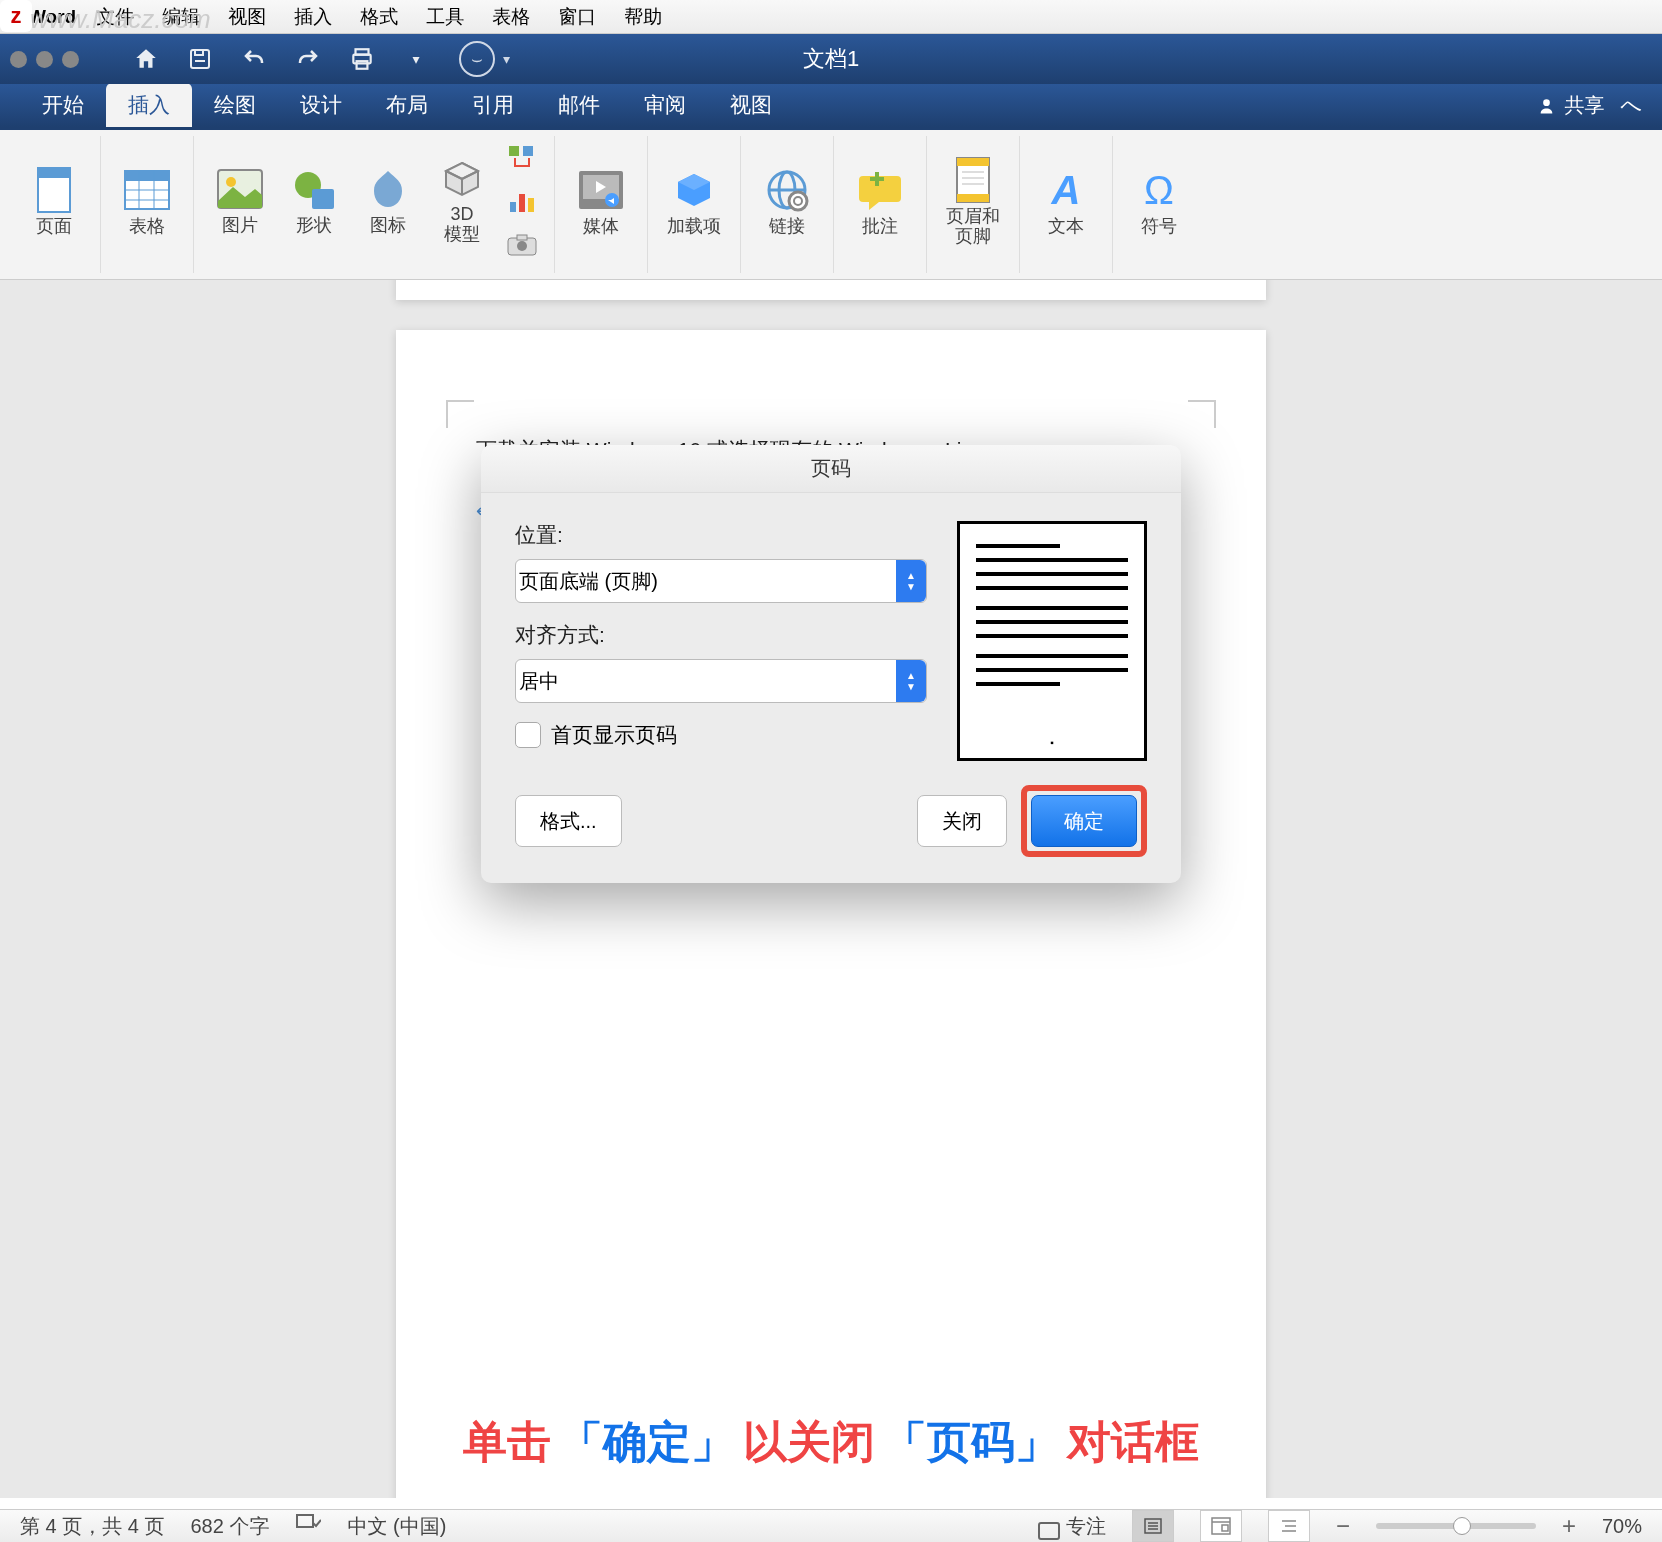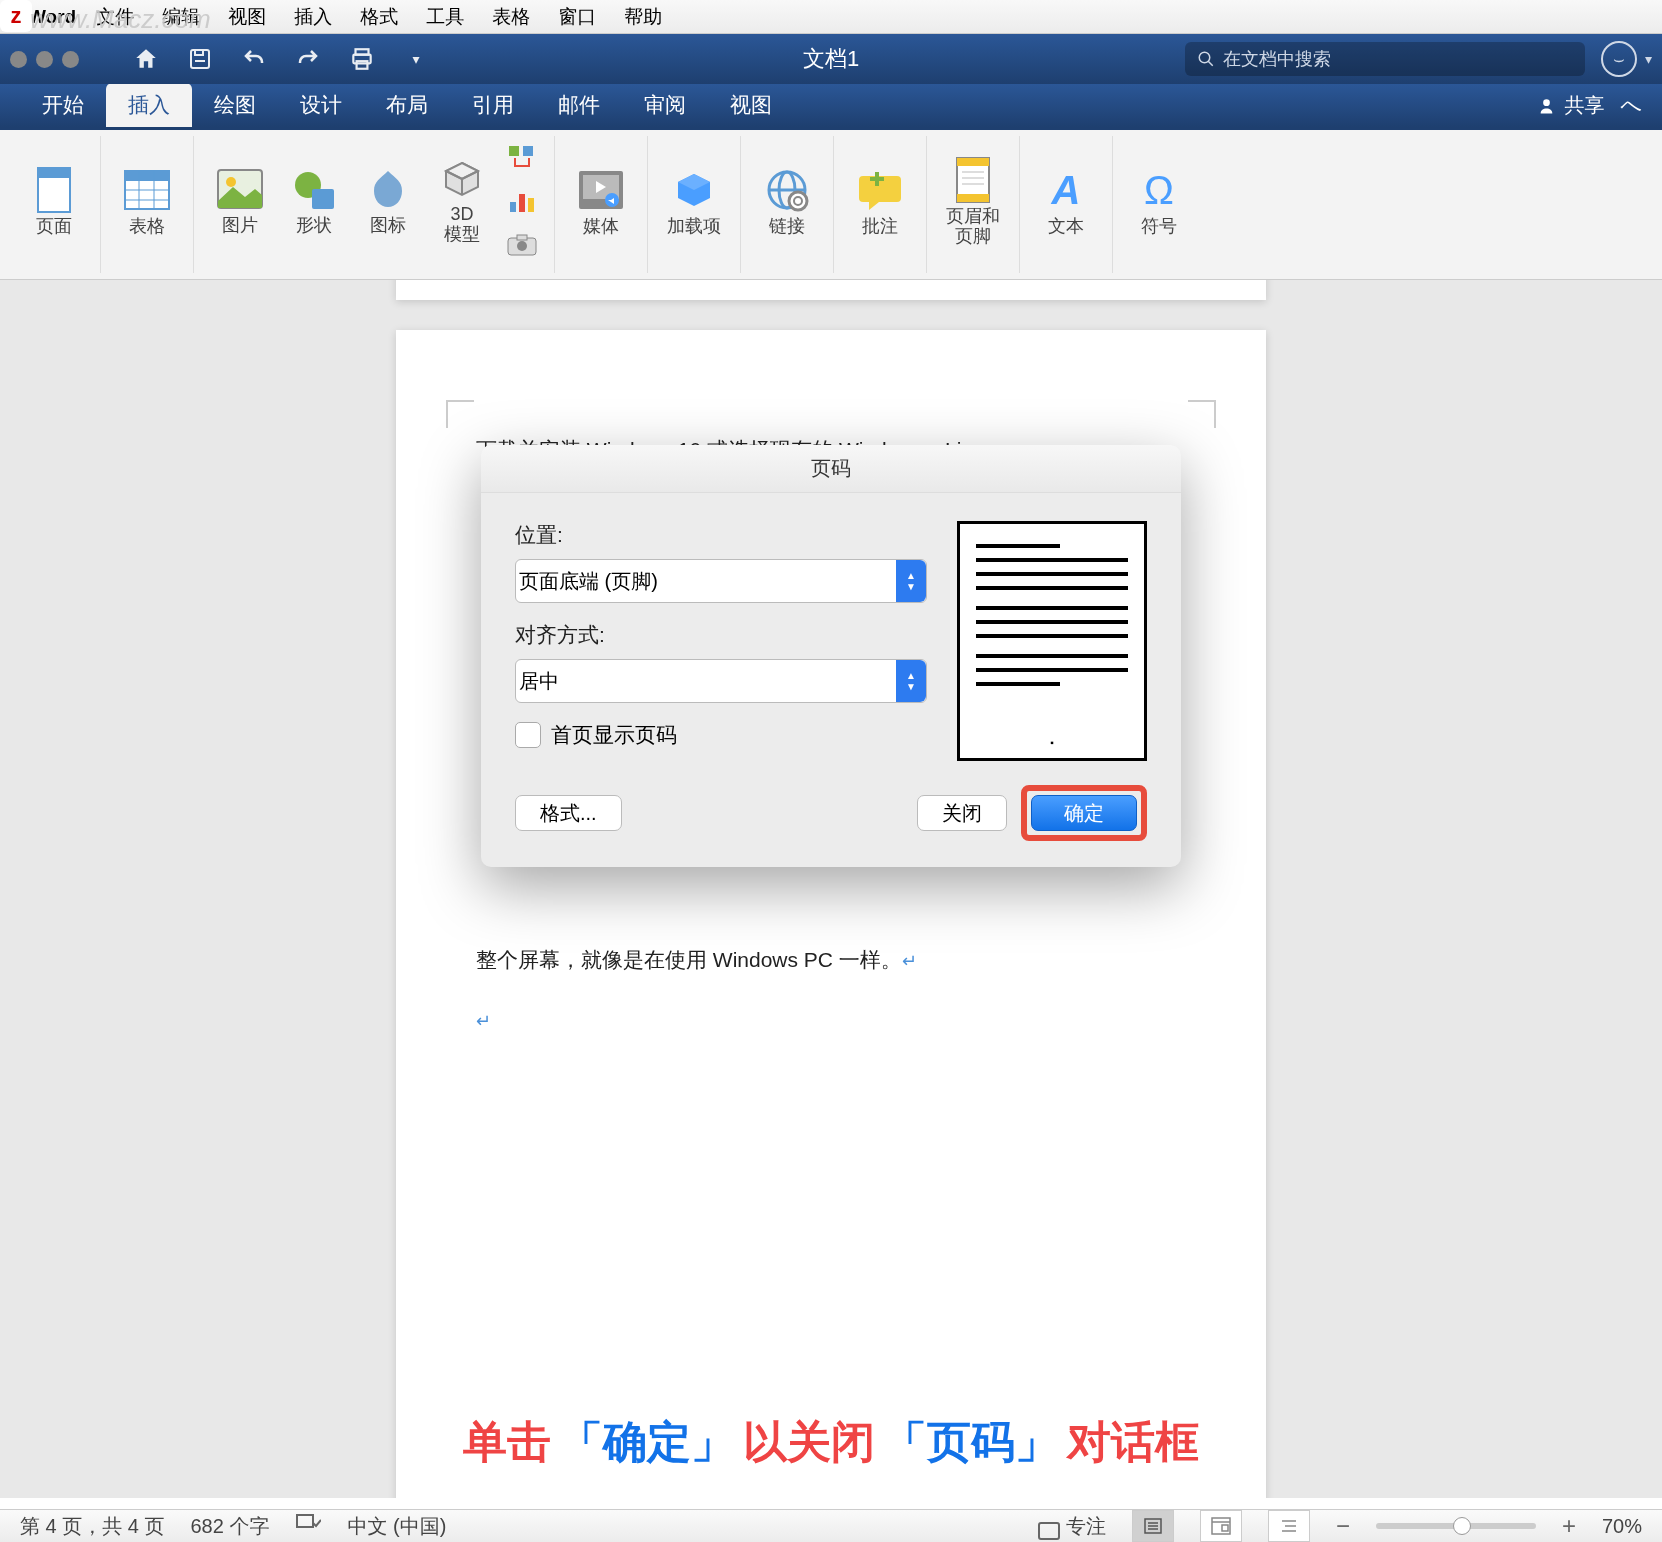--- a/index.html
+++ b/index.html
@@ -61,21 +61,21 @@
 .dlglbl { font-size:21px; color:#222; margin-bottom:10px; }
 .dlgselect { width:100%; height:44px; background:#fff; border:1px solid #bbb; border-radius:6px; display:flex; align-items:center; padding:0 3px; font-size:20px; position:relative; margin-bottom:18px; }
 .dlgselect .arrow { position:absolute; right:0; top:0; width:30px; height:100%; background:#2d7bf0; border-radius:0 6px 6px 0; display:flex; flex-direction:column; align-items:center; justify-content:center; color:#fff; font-size:10px; }
 .dlgcheck { display:flex; align-items:center; gap:10px; font-size:21px; margin-top:6px; }
 .dlgcheck .box { width:26px; height:26px; background:#fff; border:1px solid #aaa; border-radius:5px; }
 .preview { width:190px; height:240px; border:3px solid #000; padding:20px 16px 10px; display:flex; flex-direction:column; background:#fff; }
 .preview .pline { height:4px; background:#000; margin-bottom:10px; }
 .preview .pline.short { width:55%; }
 .preview .pnum { margin-top:auto; text-align:center; font-size:10px; }
 .dlgfooter { padding:0 34px 26px; display:flex; align-items:center; }
-.dlgbtn { height:36px; padding:0 24px; background:#fff; border:1px solid #bbb; border-radius:7px; font-size:20px; display:flex; align-items:center; cursor:pointer; }
+.dlgbtn { height:52px; padding:0 24px; background:#fff; border:1px solid #bbb; border-radius:7px; font-size:20px; display:flex; align-items:center; cursor:pointer; }
 .dlgbtn.primary { background:linear-gradient(#4a9eff,#1272e8); color:#fff; border:1px solid #0d5fc7; font-weight:500; padding:0 32px; }
 .redbox { border:6px solid #e74c3c; border-radius:8px; padding:4px; }
 
 
 .annot { position:absolute; bottom:70px; left:50%; transform:translateX(-50%); font-size:44px; font-weight:700; white-space:nowrap; z-index:60; }
 .annot .r { color:#ef4444; background:rgba(255,255,255,.88); padding:2px 4px; }
 .annot .b { color:#1272e8; background:rgba(255,255,255,.88); padding:2px 4px; }
 
 
 .statusbar { position:absolute; bottom:0; left:0; right:0; height:33px; background:linear-gradient(#fafafa,#ececec); border-top:1px solid #ccc; display:flex; align-items:center; padding:0 20px; font-size:20px; color:#444; gap:26px; }
@@ -133,27 +133,20 @@
     </div>
   <div class="tbicon">
       <svg width="26" height="26" viewBox="0 0 24 24" fill="none" stroke="#fff" stroke-width="2">
         <rect x="6" y="3" width="12" height="5"></rect>
         <rect x="4" y="8" width="16" height="8" rx="1"></rect>
         <rect x="7" y="14" width="10" height="7"></rect>
       </svg>
     </div>
   <div class="tbicon" style="font-size:14px">▾</div>
   <div class="doctitle">文档1</div>
-  <div class="searchbox">
-    <svg width="18" height="18" viewBox="0 0 24 24" fill="none" stroke="currentColor" stroke-width="2" style="margin-right:8px">
-        <circle cx="10" cy="10" r="7"></circle>
-        <path d="M21 21l-6-6"></path>
-      </svg>
-    <span>在文档中搜索</span>
-  </div>
   <div class="smiley">⌣</div>
   <div class="chev">▾</div>
 </div>
 
 <div class="tabs">
   <div class="tab">开始</div>
   <div class="tab active">插入</div>
   <div class="tab">绘图</div>
   <div class="tab">设计</div>
   <div class="tab">布局</div>
@@ -370,21 +363,20 @@
       </div>
     </div>
 </div>
 
 <div class="docarea">
   <div class="page page1"></div>
   <div class="page page2">
     <div class="cropmark cm-tl"></div>
     <div class="cropmark cm-tr"></div>
     <div class="bodytext">下载并安装 Windows 10 或选择现有的 Windows、Linux、</div>
-    <div class="bodytext2"><span>整个屏幕，就像是在使用 Windows PC 一样。</span><span class="retmark">↵</span></div>
     <div class="retmark" style="margin-top:30px">↵</div>
 
   </div>
 </div>
 
 <div class="dialog">
   <div class="dlgtitle">页码</div>
   <div class="dlgbody">
     <div class="dlgleft">
       <div class="dlglbl">位置:</div>

